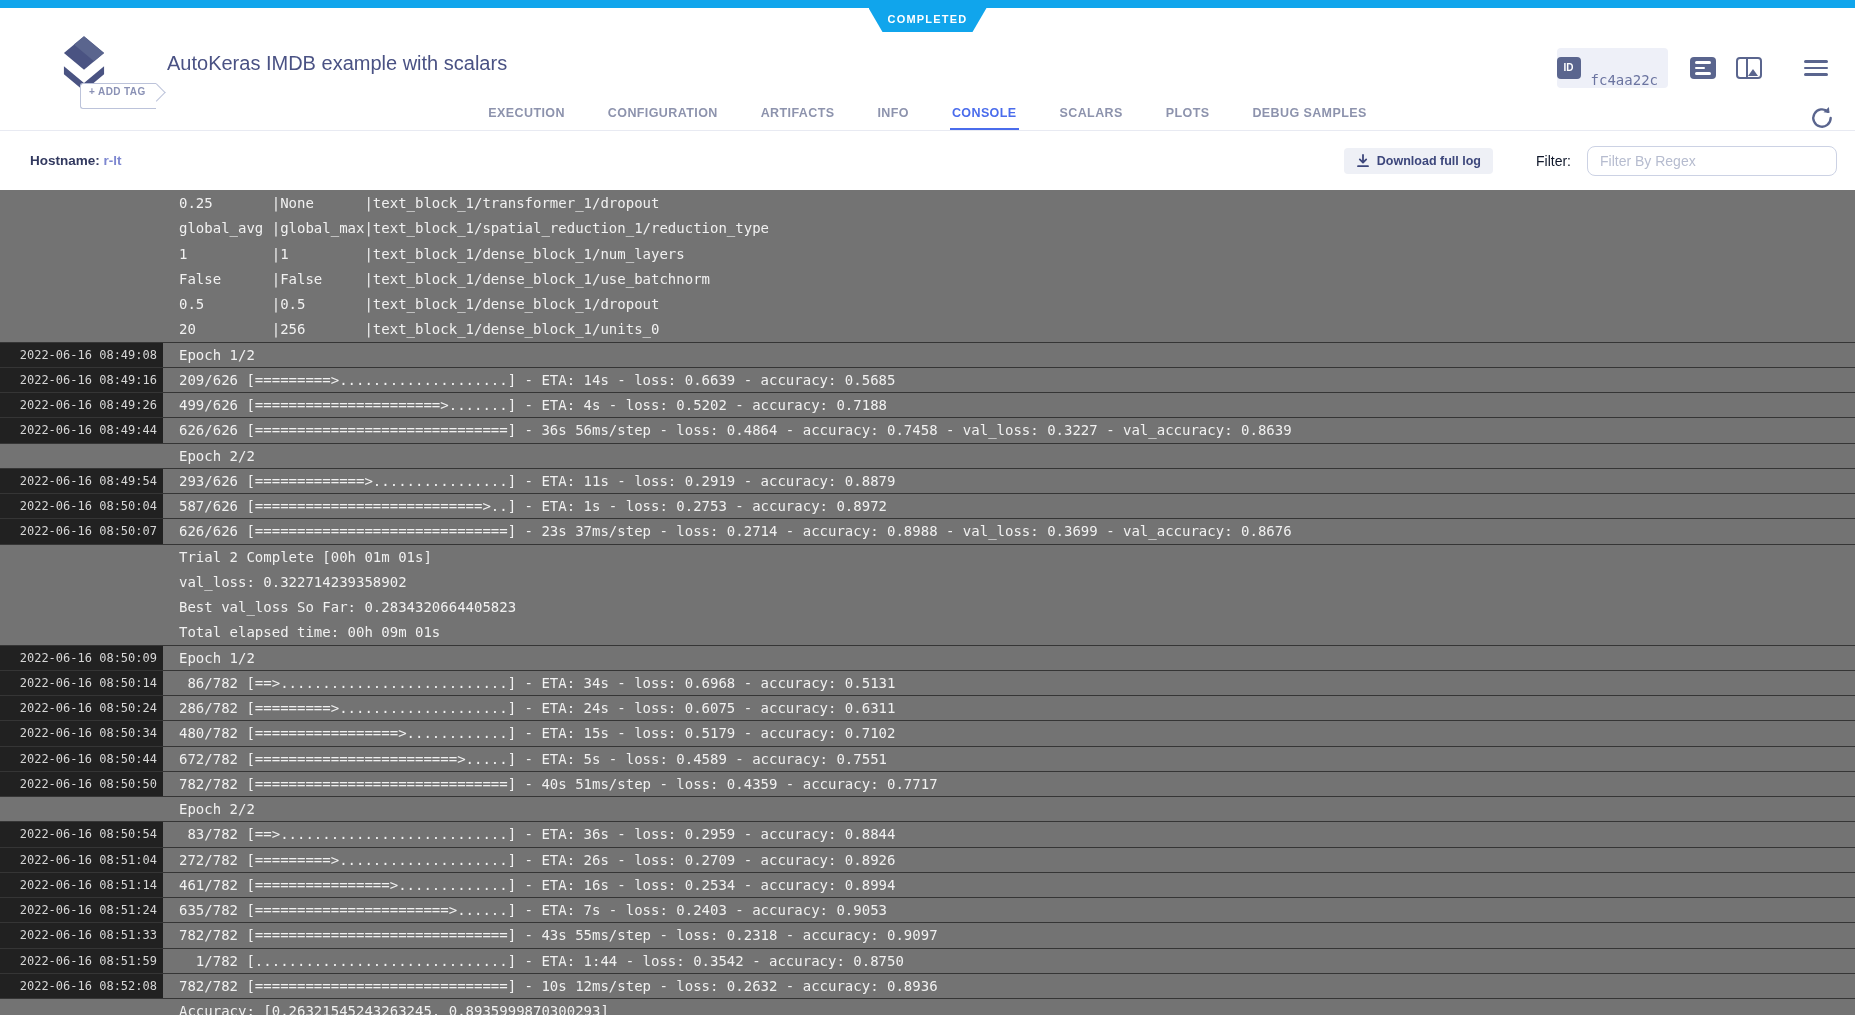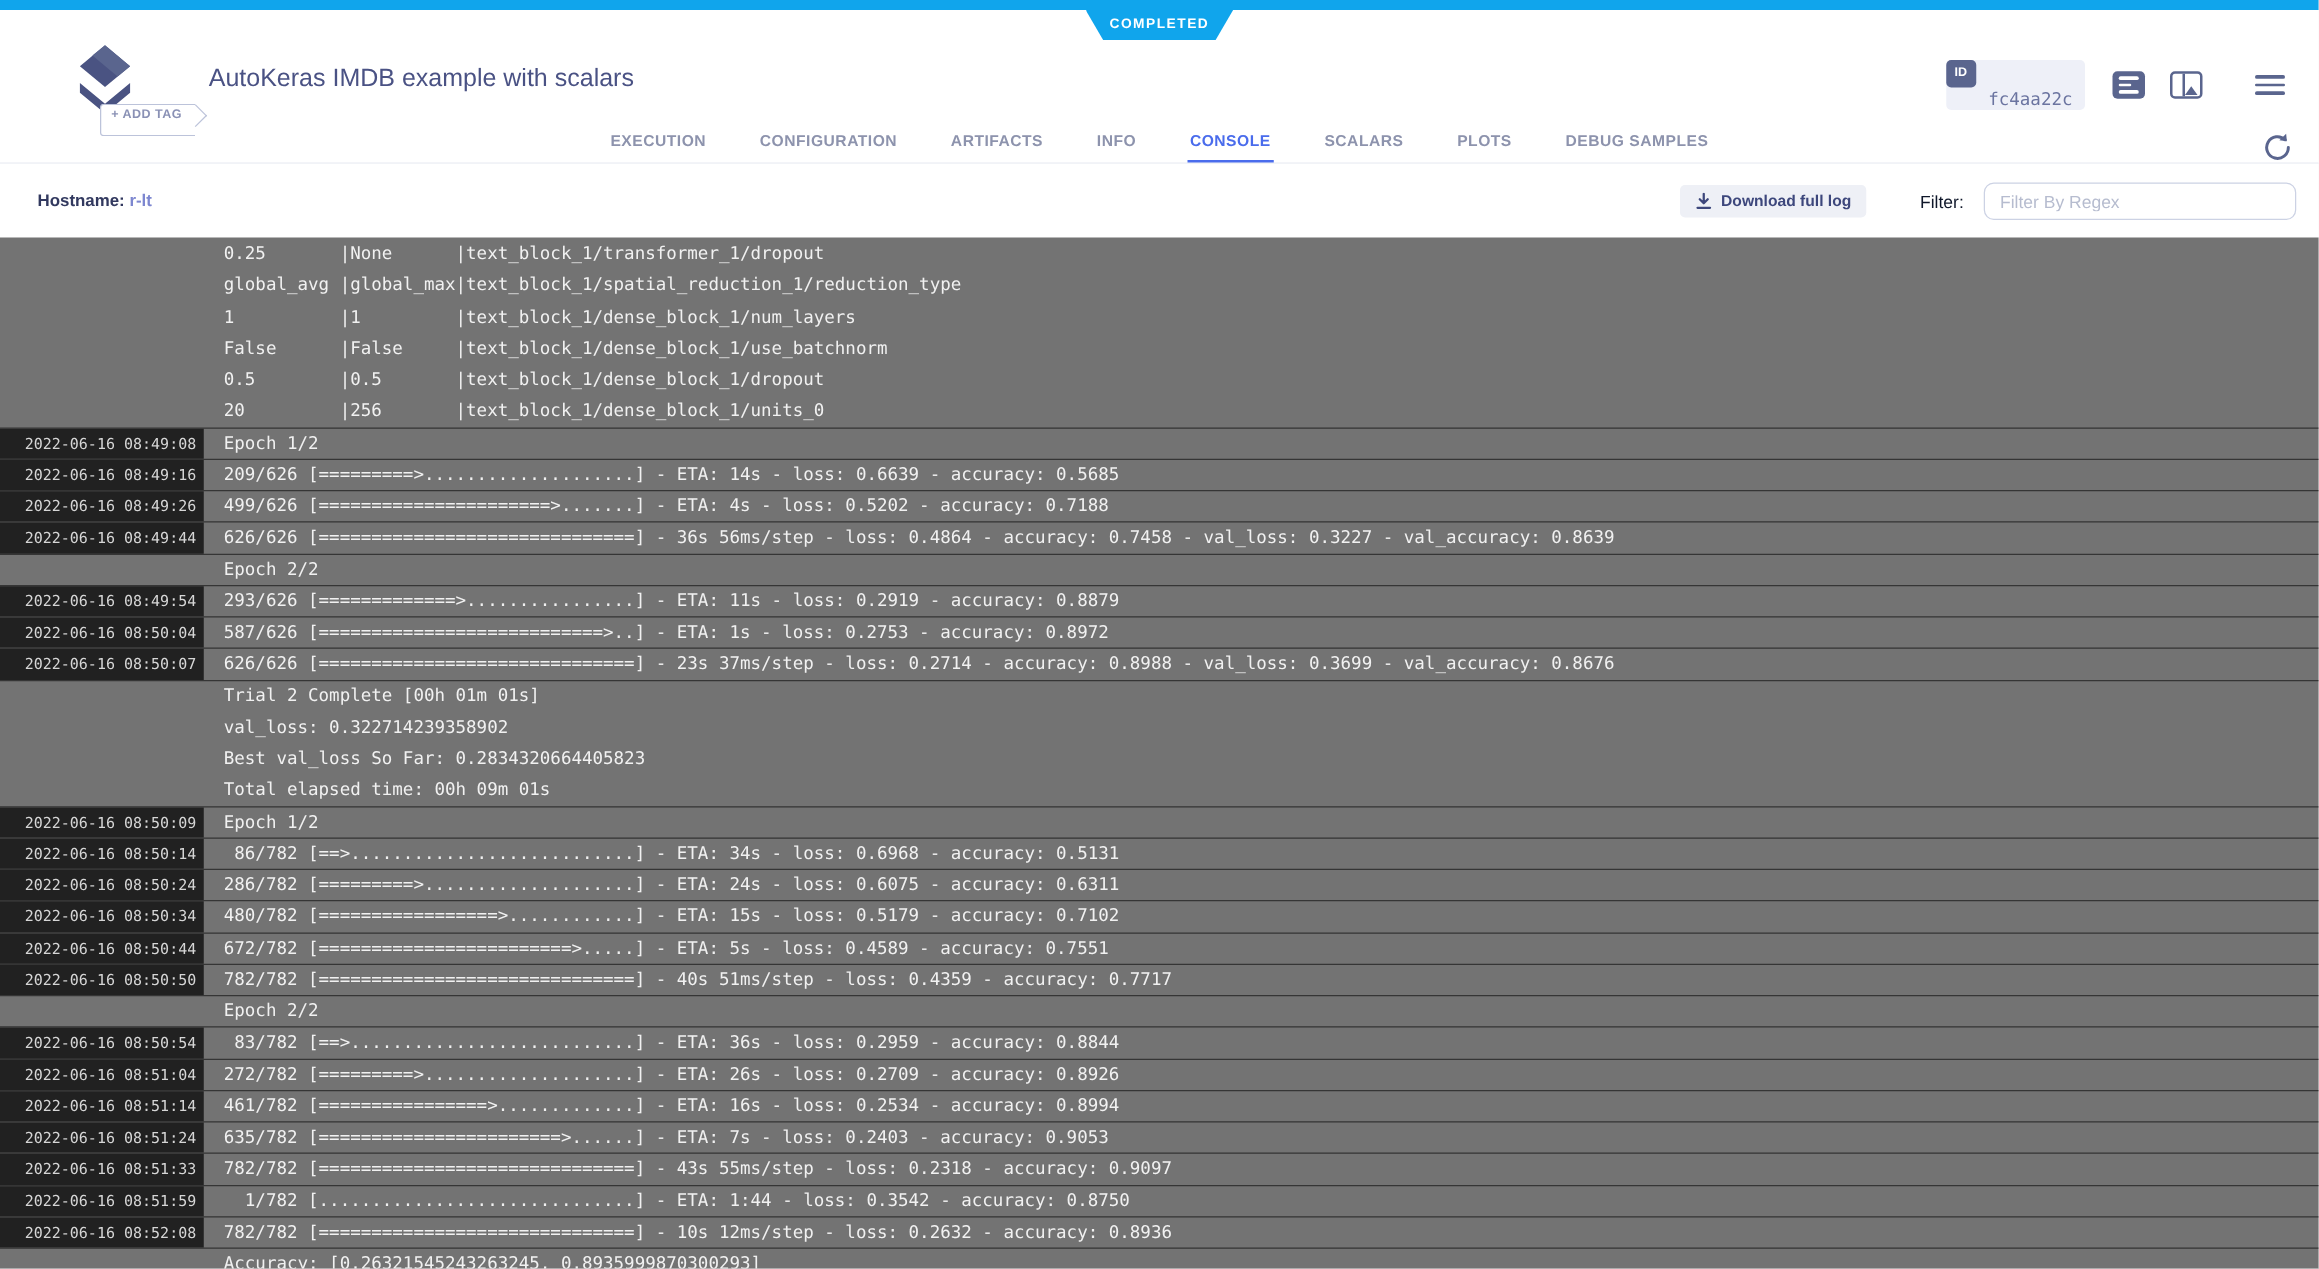--- a/index.html
+++ b/index.html
@@ -22,21 +22,21 @@
   .title { position:absolute; left:167px; top:44px; font-size:20px; font-weight:500; color:#4a5284; }
   .addtag { position:absolute; left:44px; top:75px; height:26px; padding:0 10px 0 8px;
             border:1px solid #bcc3da; border-right:none; border-radius:3px 0 0 3px;
             color:#8a91b5; font-size:10px; font-weight:bold; letter-spacing:.4px;
             line-height:16px; background:#fff; cursor:pointer;margin-left:36px; }
   .addtag::after { content:""; position:absolute; right:-7px; top:2.2px; width:12px; height:12px;
             background:#fff; border-top:1px solid #bcc3da; border-right:1px solid #bcc3da;
             transform:rotate(45deg); }
 
   .hdr-right { position:absolute; right:27px; top:40px; display:flex; align-items:center; }
-  .idwrap { display:flex; background:#eef0f8; border-radius:4px; }
+  .idwrap { display:flex; align-items:center; background:#eef0f8; border-radius:4px; }
   .idbadge { width:24px; height:22px; background:#5a658e; border-radius:4px; color:#fff;
              font-size:10px; font-weight:bold; text-align:center; line-height:22px; }
   .idval { padding:0 10px; font-family:"DejaVu Sans Mono","Liberation Mono",monospace;
            font-size:14px; color:#6b74a0;margin-top:24px; }
   .icon-console { margin-left:22px; width:26px; height:22px; background:#5a658e; border-radius:4px;
                   display:flex; flex-direction:column; justify-content:center; gap:3px;
                   padding:0 5px; cursor:pointer; }
   .icon-console i { display:block; height:2.5px; background:#fff; border-radius:2px; }
   .icon-console i:nth-child(1){ width:100%; } .icon-console i:nth-child(2){ width:60%; }
   .icon-console i:nth-child(3){ width:100%; }

